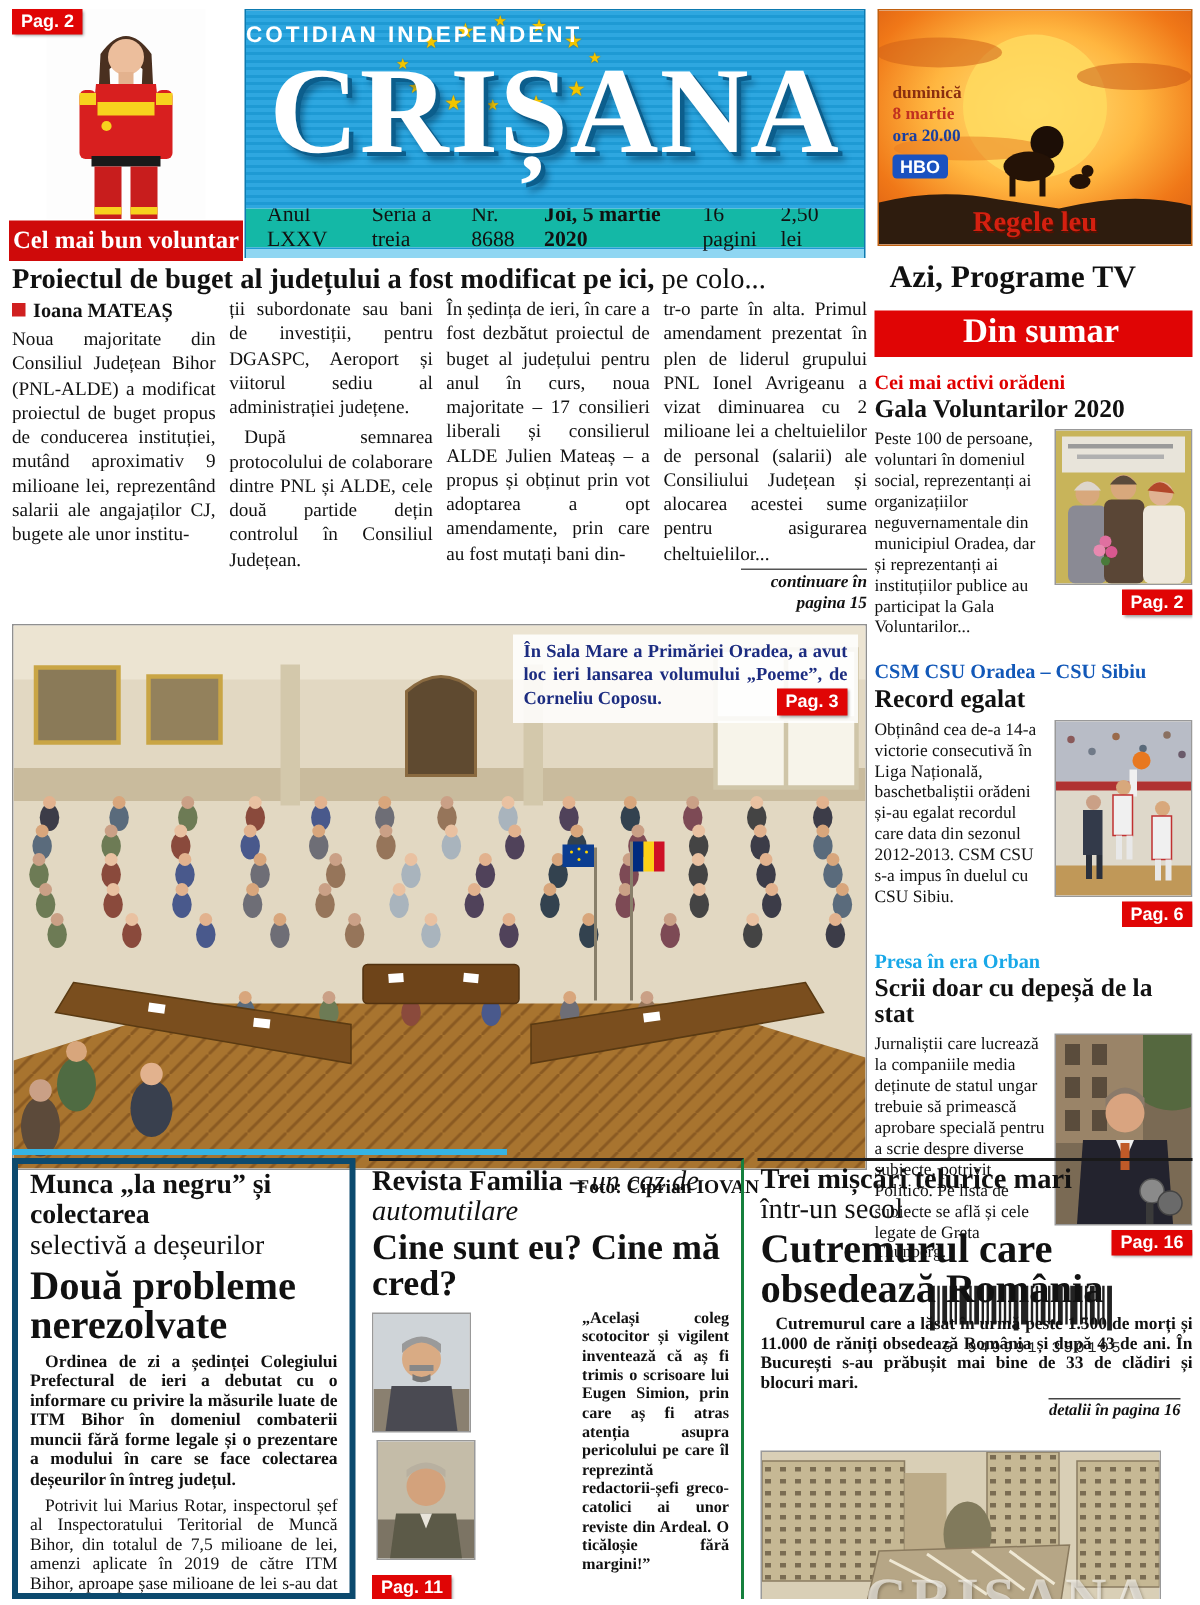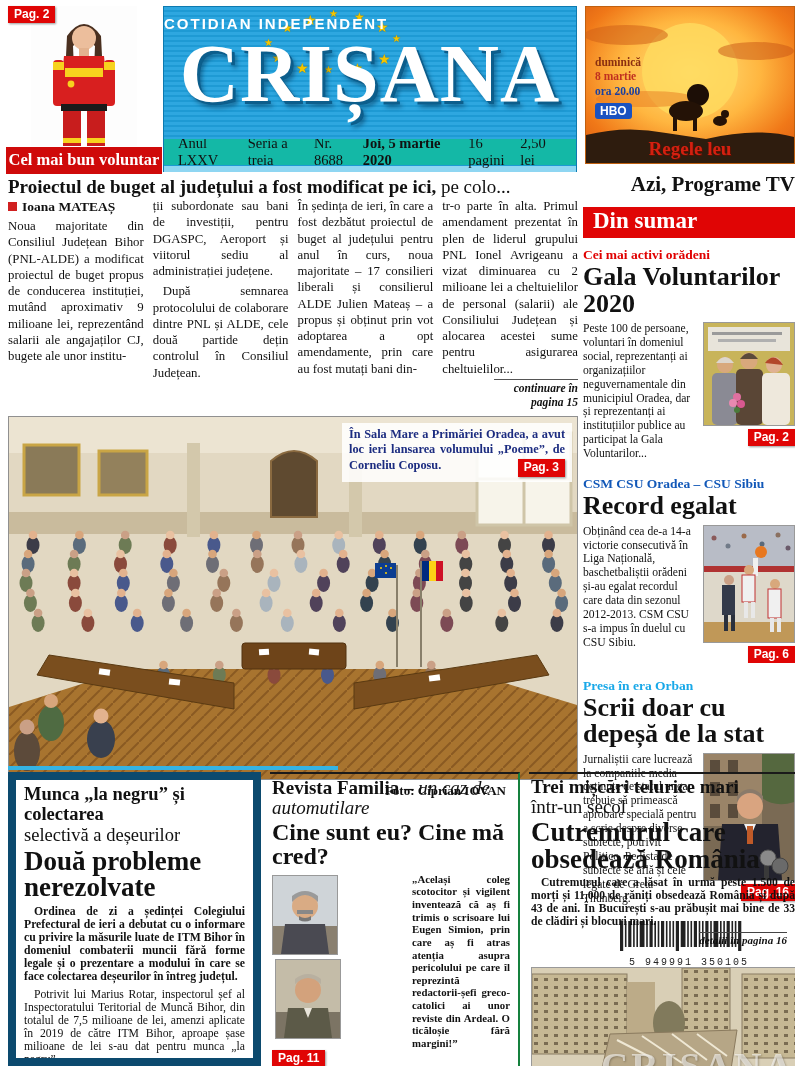--- a/index.html
+++ b/index.html
@@ -51,36 +51,36 @@
   .cont{display:block;text-align:right;font-style:italic;font-weight:bold;font-size:11.5px;
         border-top:1px solid #555;width:62%;margin-left:auto;margin-top:2px;padding-top:1px;}
   .photo-wrap{position:relative;width:570px;height:364px;margin-top:6px;border:1px solid #909090;box-sizing:border-box;}
   .photo-wrap svg{display:block;}
   .caption{position:absolute;top:6px;right:5px;width:216px;background:rgba(255,255,255,.87);
            padding:4px 7px 5px;font-weight:bold;font-size:12.3px;line-height:1.25;color:#1c2c80;text-align:justify;}
   .caption .badge{float:right;margin-top:1px;}
   .credit{font-weight:bold;font-size:13px;text-align:right;padding-right:72px;margin-top:3px;}
   
   .sidebar{left:583px;top:170px;width:212px;}
-  .tv-label{font-weight:bold;font-size:21px;margin:2px 0 10px 0;text-align:right;}
-  .sumar{background:#e00505;color:#fff;font-weight:bold;font-size:23px;padding:1px 0 4px 10px;margin-bottom:9px;}
+  .tv-label{font-weight:bold;font-size:21px;margin:2px 0 10px 10px;}
+  .sumar{background:#e00505;color:#fff;font-weight:bold;font-size:23px;padding:1px 0 4px 10px;margin-bottom:9px;text-align:center;}
   .s-item{margin-bottom:15px;overflow:hidden;}
   .s-kicker{font-weight:bold;font-size:13.5px;margin-bottom:1px;}
-  .s-head{font-weight:bold;font-size:26px;line-height:1.02;margin:1px 0 5px;}
+  .s-head{font-weight:bold;font-size:17px;line-height:1.02;margin:1px 0 5px;}
   .s-photo{float:right;width:92px;margin-left:6px;text-align:right;}
   .s-photo svg{border:1px solid #999;display:block;}
   .s-photo .badge{margin-top:3px;}
   .s-text{font-size:11.6px;line-height:1.2;}
   .barcode{width:170px;margin:2px auto 0;text-align:center;}
   .bc-digits{font-family:"Liberation Mono","DejaVu Sans Mono",monospace;font-size:10px;letter-spacing:2px;color:#222;}
   .blue-rule{position:absolute;left:8px;top:766px;width:330px;height:4px;background:#35b3e3;}
   
   .bottom{position:absolute;left:8px;top:772px;width:787px;height:294px;display:flex;gap:9px;}
   .bottom h2{font-weight:bold;margin:0;}
-  .b-left{width:253px;border:8px solid #0c4a6e;padding:4px 8px;box-sizing:border-box;overflow:hidden;}
+  .b-left{width:229px;border:4px solid #0c4a6e;padding:4px 8px;box-sizing:border-box;overflow:hidden;}
   .k18{font-size:18.5px;line-height:1.1;}
   .kb{font-weight:bold;} .ki{font-style:italic;}
   .b-left h2{font-size:27px;line-height:.98;margin:3px 0 4px;}
   .b-lead,.b-p{font-size:11.7px;line-height:1.12;text-align:justify;text-indent:10px;margin:0;}
   .b-lead{font-weight:bold;}
   .b-p{margin-top:4px;}
   .b-mid{width:250px;border-top:2px solid #1a1a1a;border-right:2px solid #15803d;
          padding:4px 8px 0 2px;box-sizing:border-box;overflow:hidden;}
   .k19{font-size:19px;line-height:1.06;}
   .b-mid h2{font-size:24px;line-height:.97;margin:3px 0 5px;}

